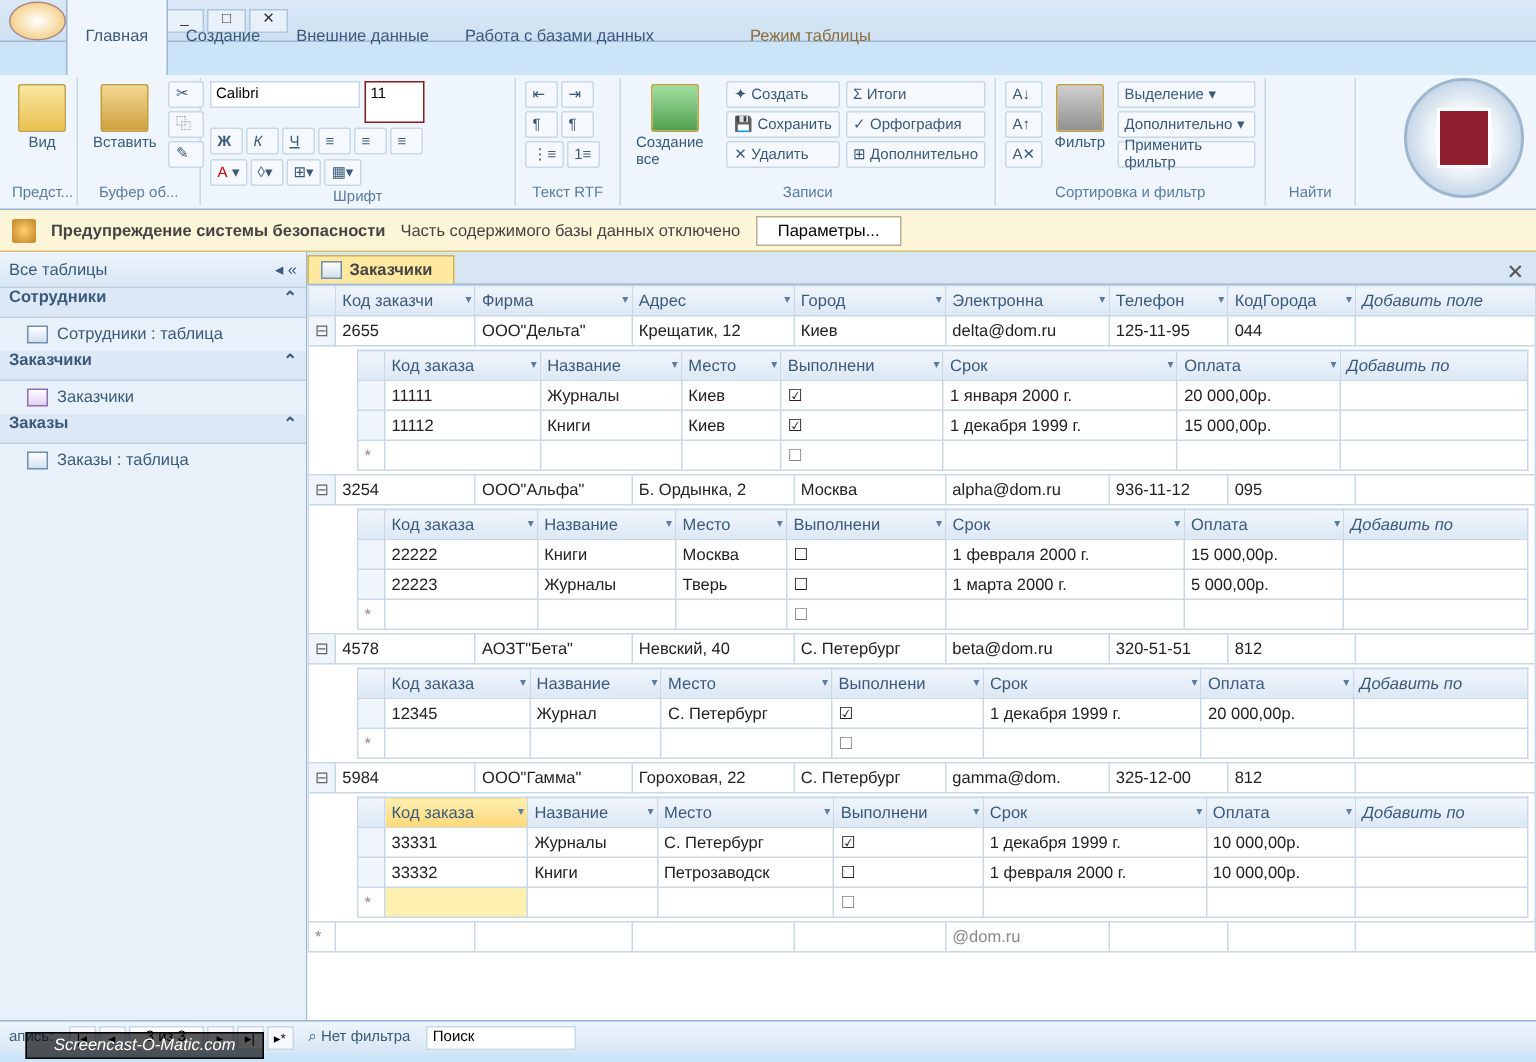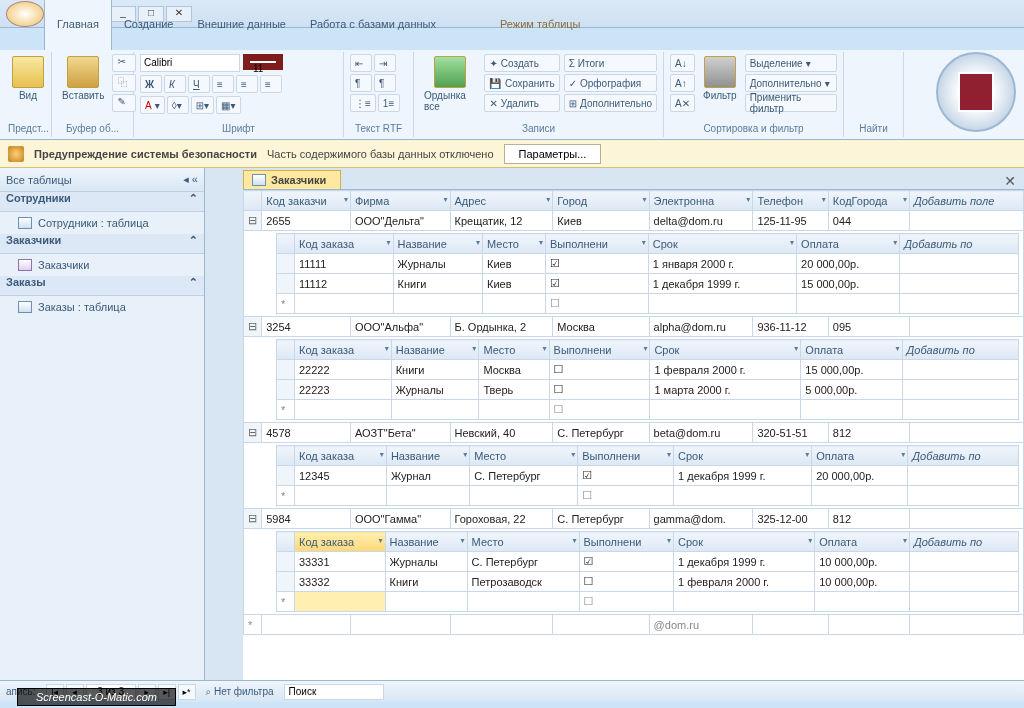--- a/index.html
+++ b/index.html
@@ -25,33 +25,33 @@
 
 .ribbon { height: 90px; background: #eef5fc; border-bottom: 1px solid #9db7d1; display: flex; padding: 2px; position: relative; }
 .rgroup { border-right: 1px solid #c8d8e8; padding: 2px 6px; display: flex; flex-direction: column; justify-content: space-between; position: relative; }
 .rgroup-body { display: flex; gap: 4px; align-items: flex-start; flex: 1; }
 .rgroup-label { text-align: center; font-size: 10px; color: #5a7ca0; padding-top: 2px; height: 14px; }
 .big-btn { display: flex; flex-direction: column; align-items: center; gap: 2px; padding: 2px 4px; font-size: 10px; color: #3b5a7a; cursor: pointer; }
 .big-icon { width: 32px; height: 32px; background: linear-gradient(#f8e8a0,#e8c050); border: 1px solid #c0a040; border-radius: 2px; }
 .small-stack { display: flex; flex-direction: column; gap: 2px; }
 .sbtn { height: 18px; min-width: 22px; padding: 0 4px; background: #f5f9fd; border: 1px solid #c8d8e8; border-radius: 2px; font-size: 10px; color: #3b5a7a; display: flex; align-items: center; gap: 3px; cursor: pointer; }
 .font-combo { width: 100px; height: 18px; border: 1px solid #c8d8e8; background: #fff; font-size: 10px; padding: 0 3px; line-height: 16px; }
-.size-combo { width: 40px; height: 16px; border: 7px solid #7f1d1d; background: #fff; font-size: 10px; padding: 0 3px; line-height: 16px; }
+.size-combo { width: 40px; height: 28px; border: 1px solid #7f1d1d; background: #fff; font-size: 10px; padding: 0 3px; line-height: 16px; }
 .ico { width: 14px; height: 14px; display: inline-block; }
 .logo-round { position: absolute; right: 8px; top: 2px; width: 80px; height: 80px; border-radius: 50%; background: radial-gradient(#fff 30%, #c8d8e8 70%); border: 2px solid #9db7d1; display: flex; align-items: center; justify-content: center; }
 .logo-inner { width: 36px; height: 40px; background: #902030; border: 2px solid #fff; }
 
 
 .secbar { height: 28px; background: #fdf5d8; border-bottom: 1px solid #d4c070; display: flex; align-items: center; padding: 0 8px; gap: 10px; font-size: 11px; color: #444; }
 .shield { width: 16px; height: 16px; background: radial-gradient(#ffd070,#c08020); border-radius: 2px; }
 .sectitle { font-weight: bold; }
 .params-btn { padding: 3px 14px; background: #fff; border: 1px solid #b8b090; cursor: pointer; font-size: 11px; }
 
 
-.main { display: flex; height: 512px; background: #d8e6f4; gap: 38px; }
+.main { display: flex; height: 512px; background: #d8e6f4; }
 .navpane { width: 205px; background: #e8f0fa; border-right: 1px solid #9db7d1; display: flex; flex-direction: column; }
 .nav-header { height: 24px; background: linear-gradient(#eef5fc,#d8e6f4); border-bottom: 1px solid #c0d0e0; display: flex; align-items: center; justify-content: space-between; padding: 0 6px; font-size: 11px; color: #3b5a7a; }
 .nav-group { }
 .nav-group-hdr { height: 20px; background: #dce8f5; border-bottom: 1px solid #c0d0e0; display: flex; align-items: flex-start; justify-content: space-between; padding: 0 6px; font-weight: bold; color: #3b5a7a; cursor: pointer; }
 .nav-item { height: 22px; display: flex; align-items: center; gap: 6px; padding: 0 8px 0 18px; color: #3b5a7a; cursor: pointer; }
 .nav-item.selected { background: #ffdca8; border: 1px solid #e0b060; }
 .tbl-icon { width: 14px; height: 12px; background: linear-gradient(#fff,#d0e0f0); border: 1px solid #7090b0; }
 .frm-icon { width: 14px; height: 12px; background: linear-gradient(#fff,#e0d0f0); border: 1px solid #9070b0; }
 
 
@@ -182,21 +182,21 @@
           <div class="sbtn">⋮≡</div>
           <div class="sbtn">1≡</div>
         </div>
     </div>
     <div class="rgroup-label">Текст RTF</div>
   </div>
   <div class="rgroup" style="width:250px">
     <div class="rgroup-body">
       <div class="big-btn">
           <div class="big-icon" style="background:linear-gradient(#a0e0a0,#50a050)"></div>
-          <span>Ордынка все</span>
+          <span>Создание все</span>
         </div>
       <div class="small-stack">
         <div class="sbtn">
             <span>✦</span>
             <span>Создать</span>
           </div>
         <div class="sbtn">
             <span>💾</span>
             <span>Сохранить</span>
           </div>

